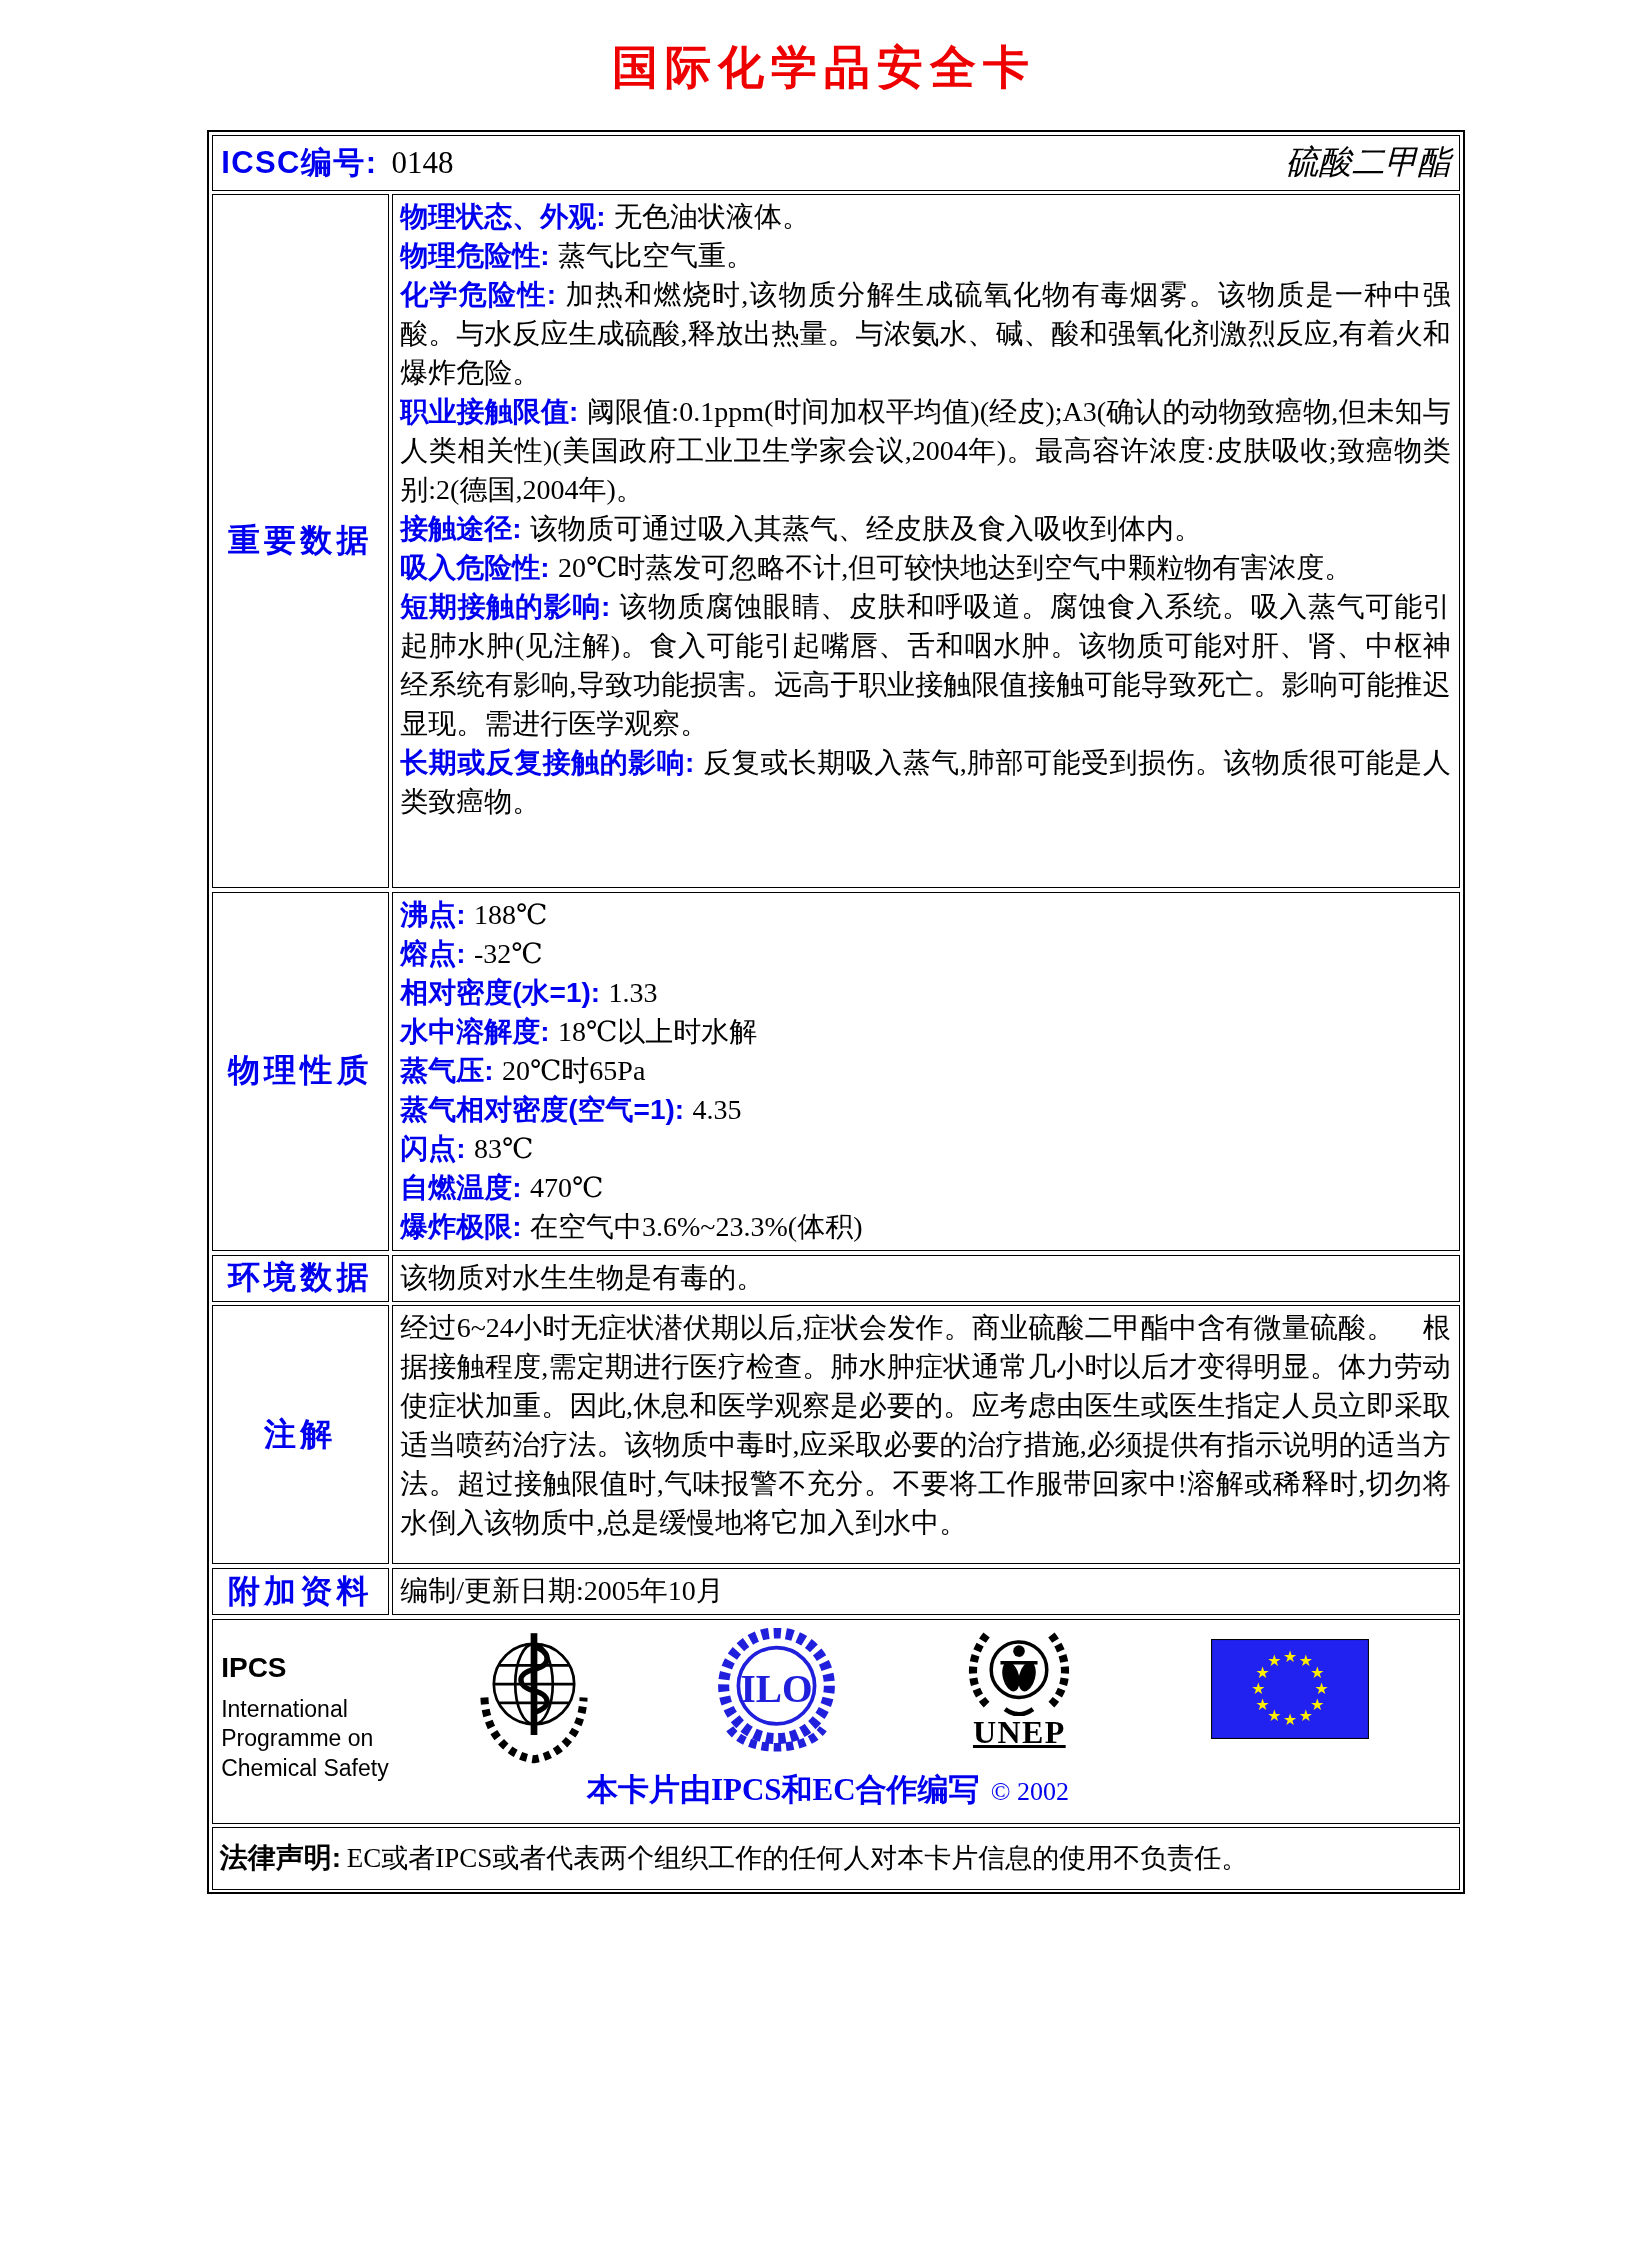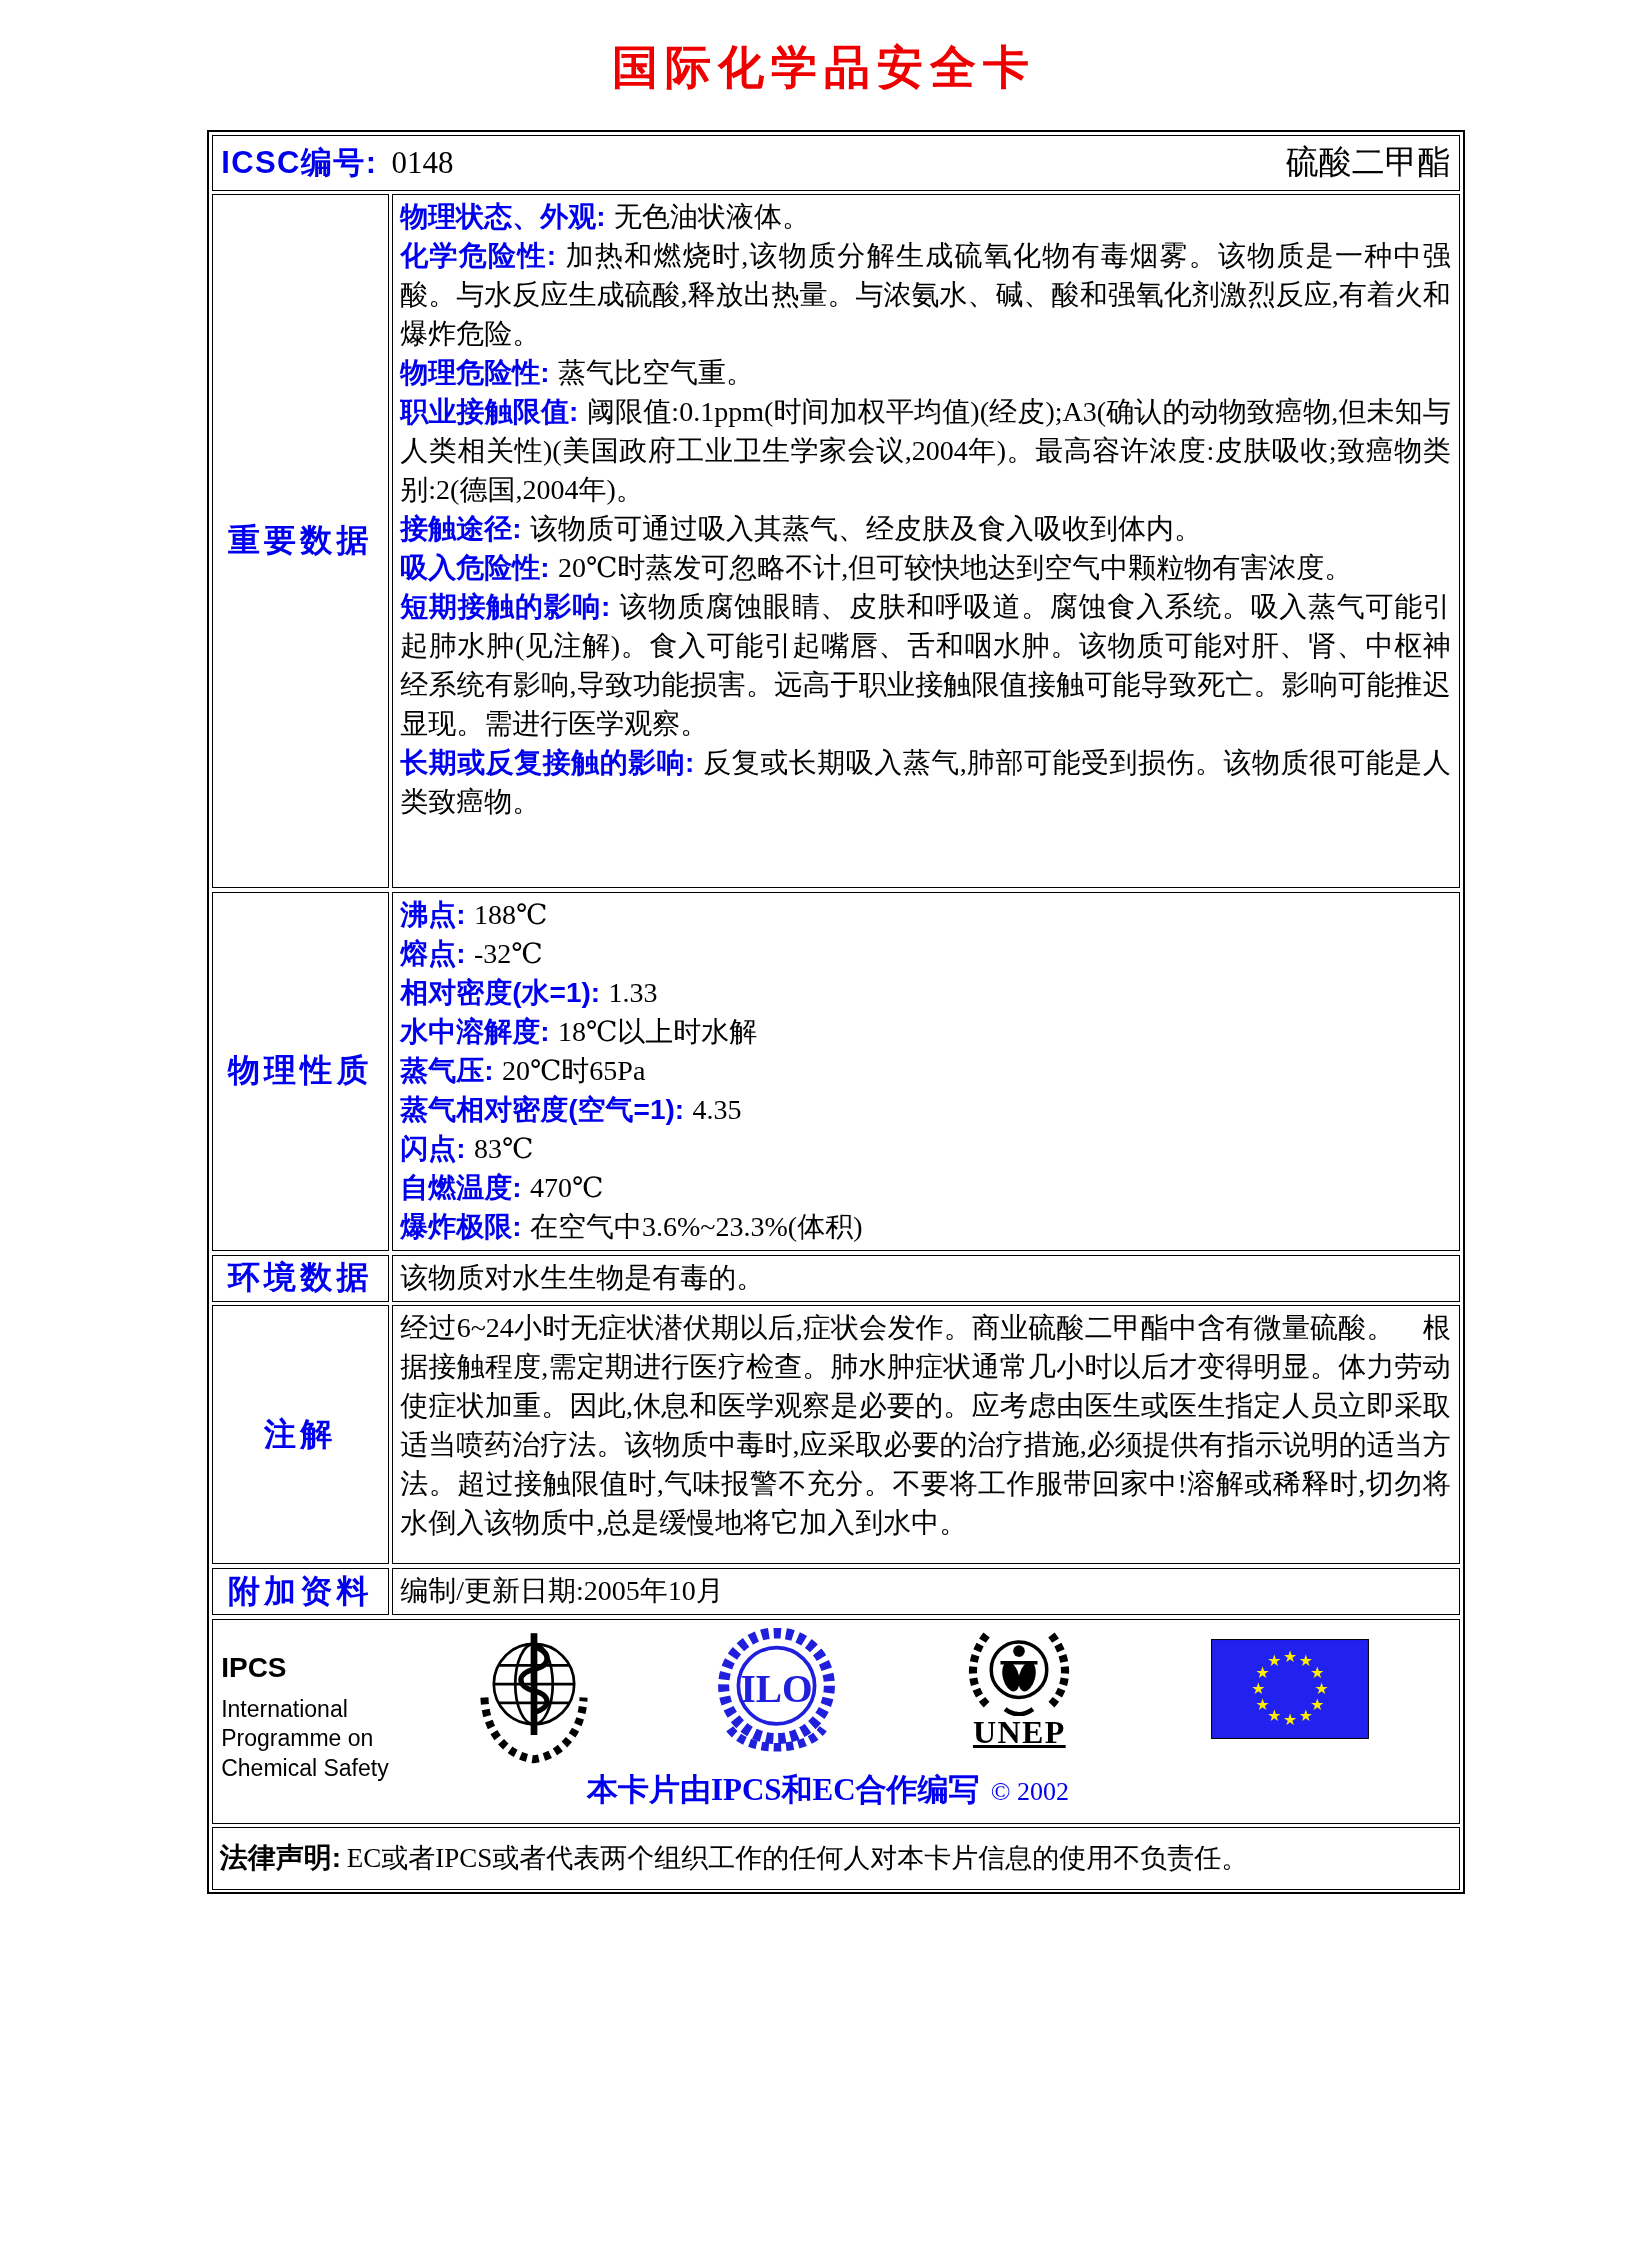--- a/index.html
+++ b/index.html
@@ -15,21 +15,21 @@
 
   .row { display:flex; gap:3.5px; margin-bottom:3.5px; }
   .row:last-child { margin-bottom:0; }
   .cell { border:1.4px solid #000; box-sizing:border-box; background:#fff; }
 
   .header-cell { flex:1; display:flex; align-items:center; padding:4.2px 8.4px;
     min-height:56px; font-size:31px; }
   .icsc-label { color:#0000ee; font-weight:bold;
     font-family:"Liberation Sans","DejaVu Sans",sans-serif; letter-spacing:1.4px; }
   .icsc-num { margin-left:14px; font-size:31px; }
-  .substance { margin-left:auto; font-size:33px; }
+  .substance { margin-left:auto; font-size:33px;font-style:italic; }
 
   .label-cell { flex:0 0 177px; width:177px; display:flex; align-items:center;
     justify-content:center; text-align:center; color:#0000ee; font-weight:bold;
     font-size:32px; letter-spacing:4.2px;
     font-family:"Liberation Sans","DejaVu Sans",sans-serif; }
   .content-cell { flex:1; padding:2.1px 8.4px 4.2px 7px; font-size:28px;
     line-height:39px; overflow:hidden; }
   .para { text-align:justify; }
   .inline-label { color:#0000ee; font-weight:bold; margin-right:8.4px;
     font-family:"Liberation Sans","DejaVu Sans",sans-serif;margin-top:20px; }
@@ -73,22 +73,22 @@
       <span class="substance">硫酸二甲酯</span>
     </div>
   </div>
 
   <div class="row">
     <div class="cell label-cell">
       <span>重要数据</span>
     </div>
     <div class="cell content-cell h-important">
       <div class="para"><span class="inline-label">物理状态、外观:</span><span>无色油状液体。</span></div>
+      <div class="para"><span class="inline-label">物理危险性:</span><span>蒸气比空气重。</span></div>
       <div class="para"><span class="inline-label">化学危险性:</span><span>加热和燃烧时,该物质分解生成硫氧化物有毒烟雾。该物质是一种中强酸。与水反应生成硫酸,释放出热量。与浓氨水、碱、酸和强氧化剂激烈反应,有着火和爆炸危险。</span></div>
-      <div class="para"><span class="inline-label">物理危险性:</span><span>蒸气比空气重。</span></div>
       <div class="para"><span class="inline-label">职业接触限值:</span><span>阈限值:0.1ppm(时间加权平均值)(经皮);A3(确认的动物致癌物,但未知与人类相关性)(美国政府工业卫生学家会议,2004年)。最高容许浓度:皮肤吸收;致癌物类别:2(德国,2004年)。</span></div>
       <div class="para"><span class="inline-label">接触途径:</span><span>该物质可通过吸入其蒸气、经皮肤及食入吸收到体内。</span></div>
       <div class="para"><span class="inline-label">吸入危险性:</span><span>20℃时蒸发可忽略不计,但可较快地达到空气中颗粒物有害浓度。</span></div>
       <div class="para"><span class="inline-label">短期接触的影响:</span><span>该物质腐蚀眼睛、皮肤和呼吸道。腐蚀食入系统。吸入蒸气可能引起肺水肿(见注解)。食入可能引起嘴唇、舌和咽水肿。该物质可能对肝、肾、中枢神经系统有影响,导致功能损害。远高于职业接触限值接触可能导致死亡。影响可能推迟显现。需进行医学观察。</span></div>
       <div class="para"><span class="inline-label">长期或反复接触的影响:</span><span>反复或长期吸入蒸气,肺部可能受到损伤。该物质很可能是人类致癌物。</span></div>
     </div>
   </div>
 
   <div class="row">
     <div class="cell label-cell">

